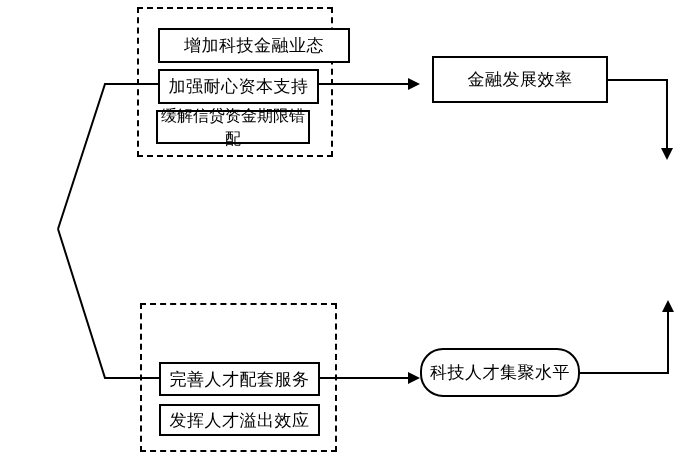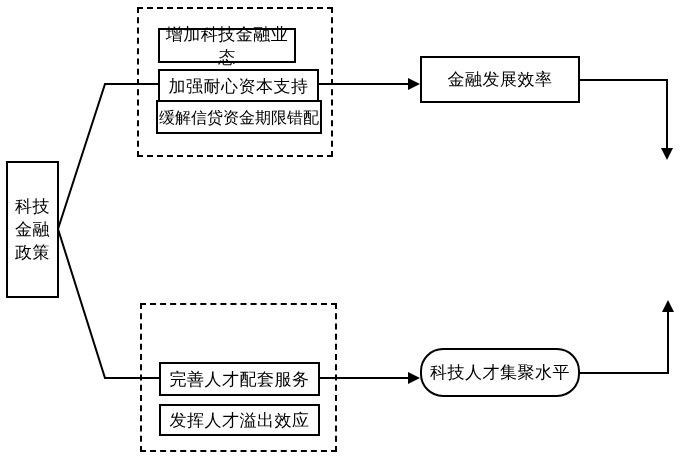--- a/index.html
+++ b/index.html
@@ -41,28 +41,28 @@
   }
   .group {
     position: absolute;
     box-sizing: border-box;
     border: 2px dashed #000000;
     background: transparent;
   }
   
   .node-policy        { left: 6px;   top: 161px; width: 53px;  height: 137px; }
   .group-finance      { left: 137px; top: 7px;   width: 196px; height: 150px; }
-  .node-f1            { left: 158px; top: 28px;  width: 138px; height: 35px; }
+  .node-f1            { left: 158px; top: 28px;  width: 192px; height: 35px; }
   .node-f2            { left: 158px; top: 69px;  width: 161px; height: 35px; font-family: Liberation Serif, serif; }
-  .node-f3            { left: 156px; top: 100px; width: 166px; height: 34px; font-size: 16px; letter-spacing: 0; }
+  .node-f3            { left: 156px; top: 110px; width: 154px; height: 34px; font-size: 16px; letter-spacing: 0; }
   .group-talent       { left: 140px; top: 303px; width: 197px; height: 149px; }
   .node-t1            { left: 159px; top: 319px; width: 161px; height: 34px; }
   .node-t2            { left: 159px; top: 362px; width: 161px; height: 34px; }
   .node-t3            { left: 159px; top: 404px; width: 161px; height: 32px; }
-  .node-med-finance   { left: 420px; top: 56px;  width: 160px; height: 47px; }
+  .node-med-finance   { left: 432px; top: 56px;  width: 176px; height: 47px; }
   .node-med-talent    { left: 420px; top: 348px; width: 160px; height: 49px; border-radius: 23px; }
   .node-outcome       { left: 643px; top: 160px; width: 46px;  height: 140px; }
   .conn {
     fill: none;
     stroke-width: 2px;
   }
   .arrowhead {
     stroke: none;
   }
 </style>
@@ -82,23 +82,20 @@
       <path class="conn" d="M580 80 L667 80 L667 150"></path>
       <polygon class="arrowhead" points="667,160 661,148 673,148"></polygon>
       <path class="conn" d="M580 373 L668 373 L668 310"></path>
       <polygon class="arrowhead" points="668,300 662,312 674,312"></polygon>
     </g>
   </svg>
 
   <div class="group group-finance"></div>
   <div class="group group-talent"></div>
 
-  <div class="box node-policy">科技
-金融
-政策</div>
 
   <div class="box node-f1">增加科技金融业态</div>
   <div class="box node-f2">加强耐心资本支持</div>
   <div class="box node-f3">缓解信贷资金期限错配</div>
 
   <div class="box node-t2">完善人才配套服务</div>
   <div class="box node-t3">发挥人才溢出效应</div>
 
   <div class="box node-med-finance">金融发展效率</div>
   <div class="box node-med-talent">科技人才集聚水平</div>

